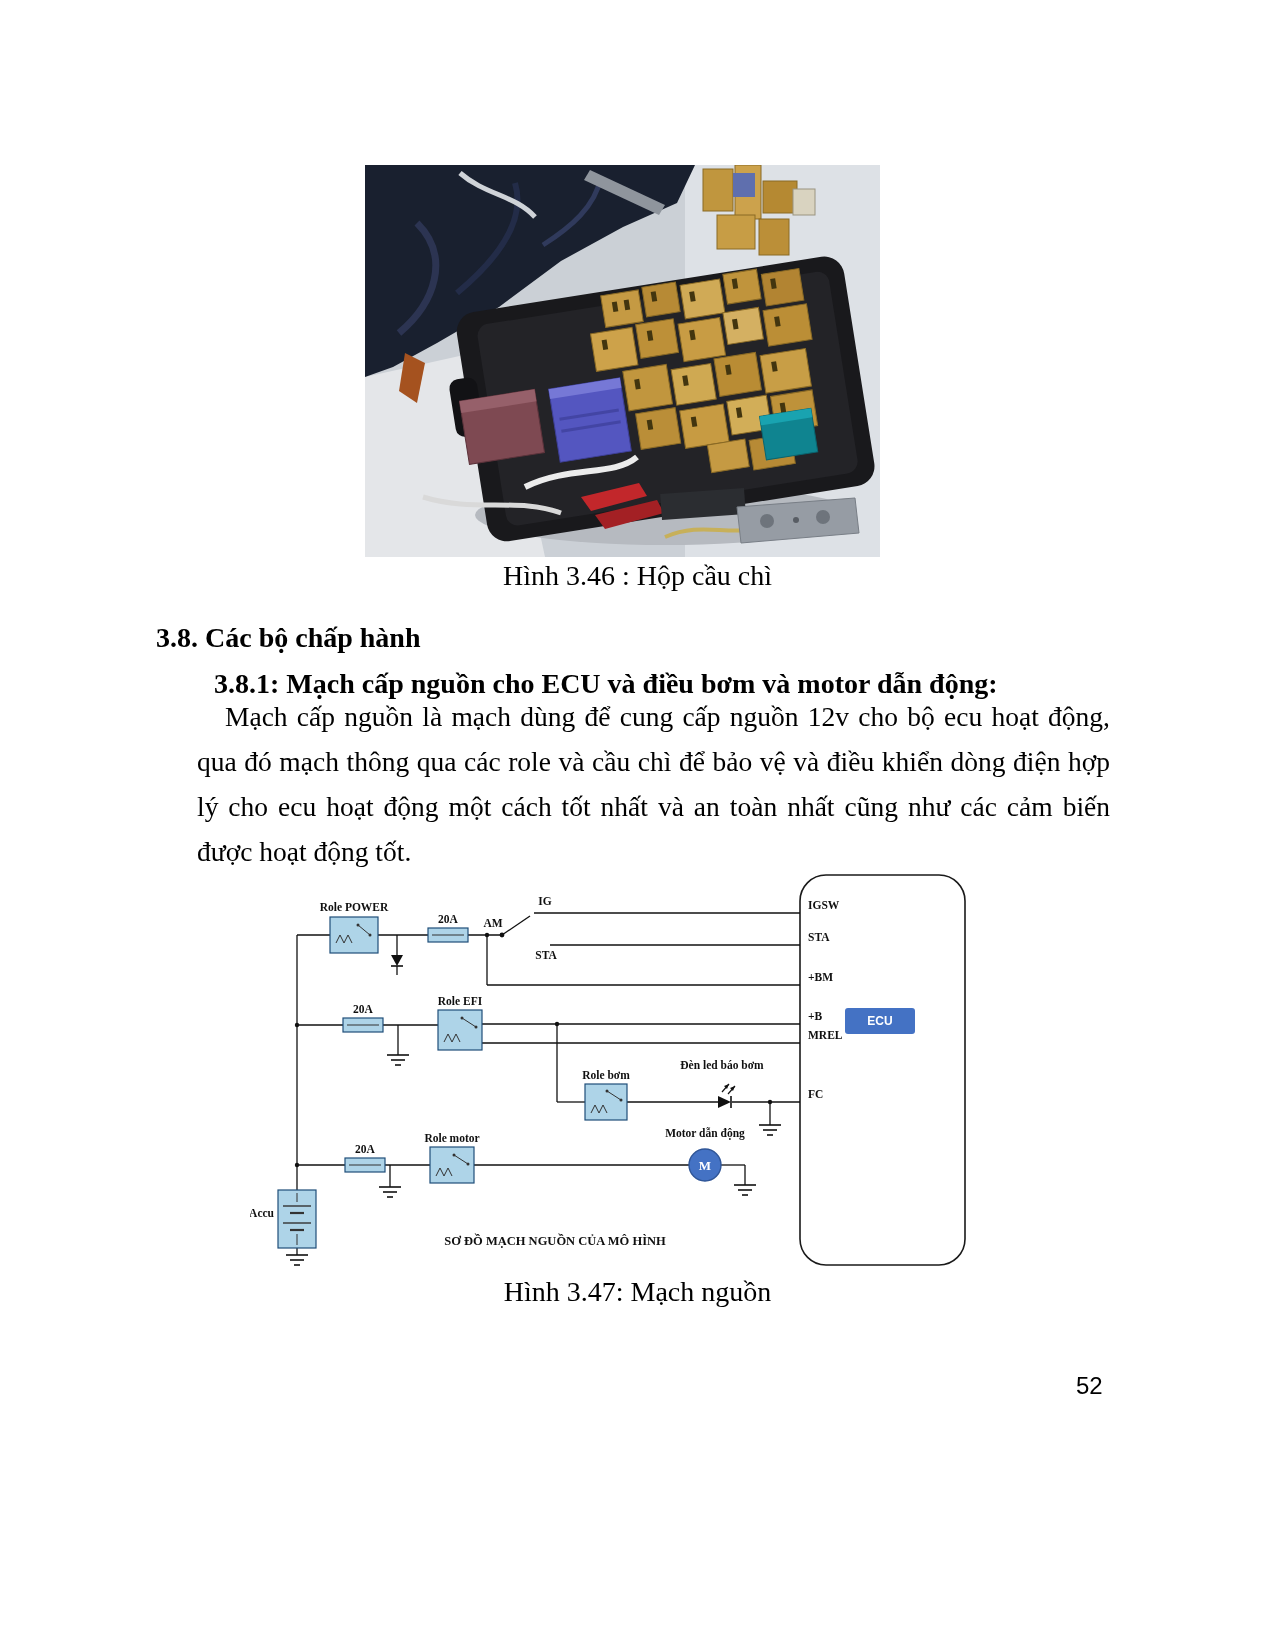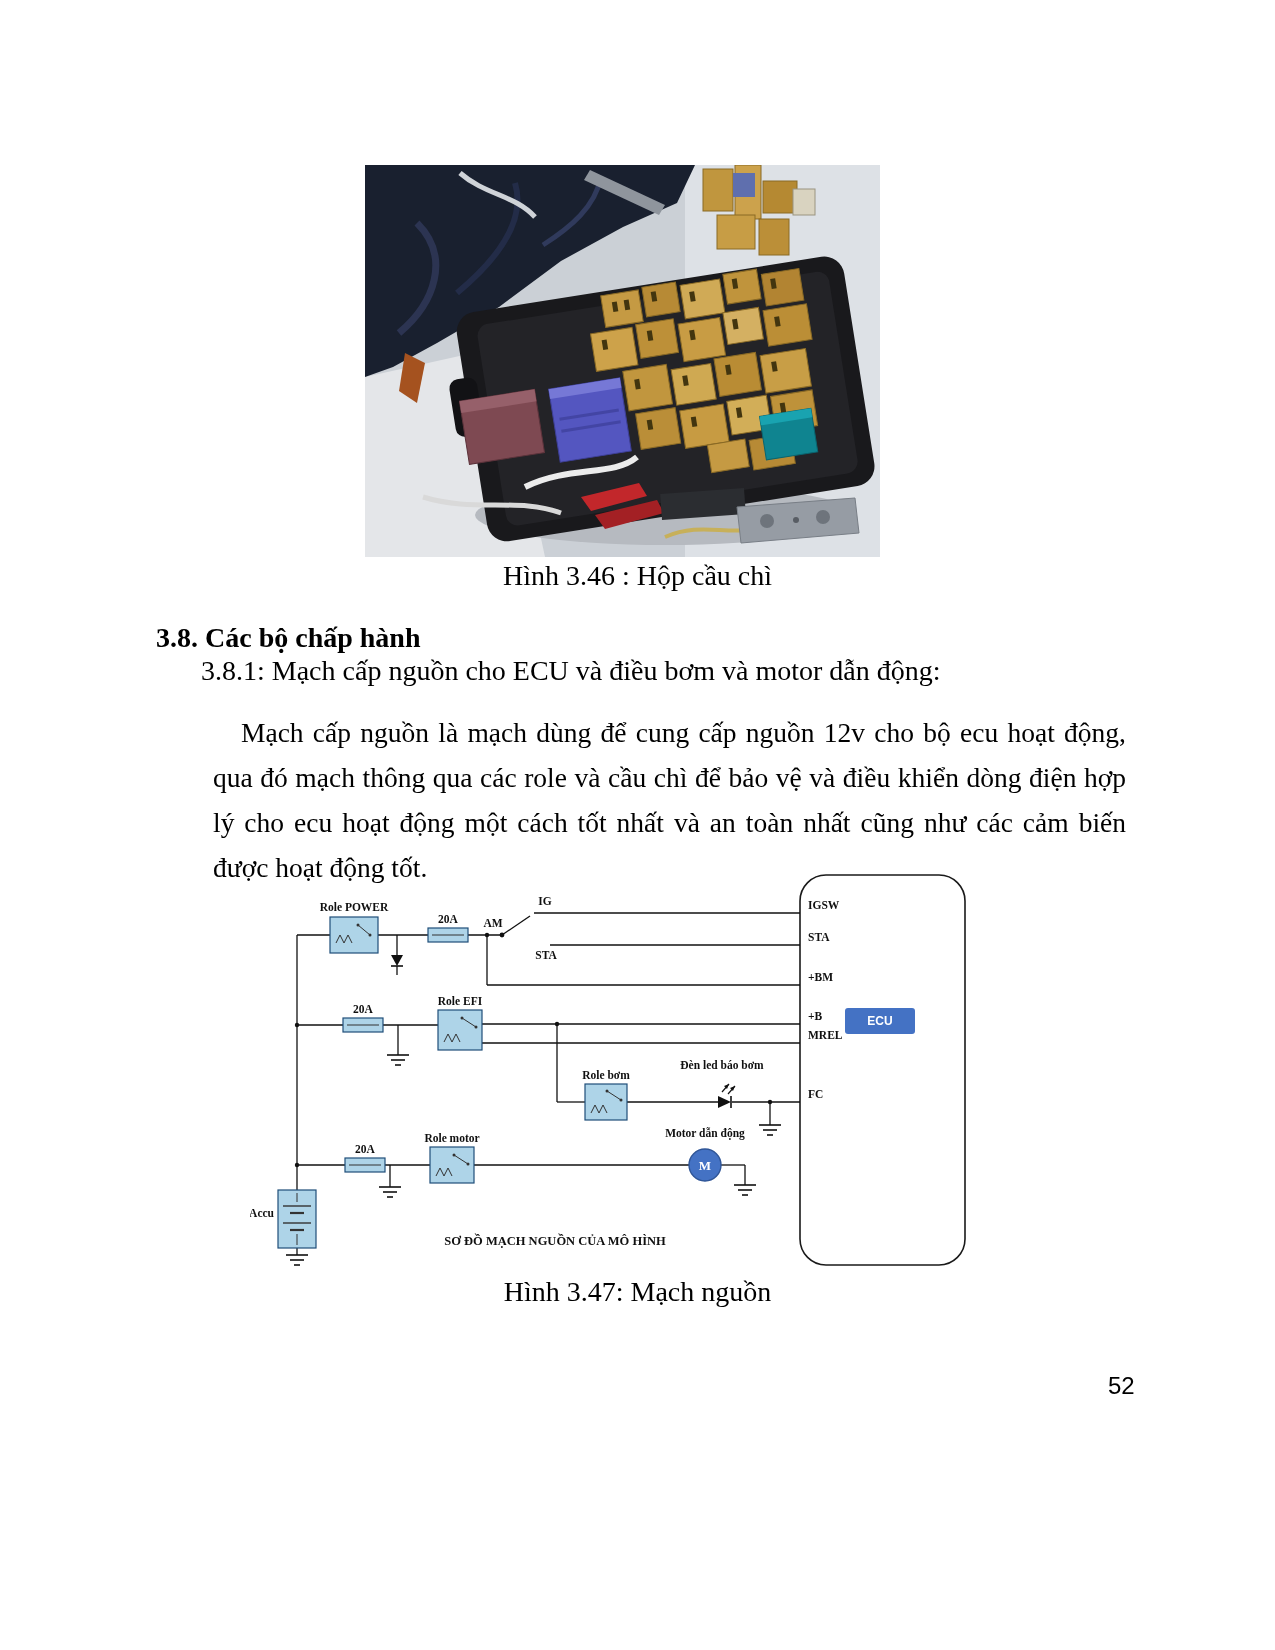--- a/index.html
+++ b/index.html
@@ -6,28 +6,28 @@
   .page {
     position:relative; width:1275px; height:1650px; background:#ffffff;
     font-family:"Liberation Serif", serif; color:#000; overflow:hidden;
   }
   .photo-figure { position:absolute; left:365px; top:165px; width:515px; height:392px; }
   .photo-figure svg { display:block; width:515px; height:392px; }
   .caption { position:absolute; left:0; width:1275px; text-align:center; font-size:28px; }
   .caption-46 { top:560px; }
   .caption-47 { top:1276px; }
   .section-heading { position:absolute; left:140px; top:606px; margin:16px; font-size:28px; font-weight:bold; }
-  .subsection-heading { position:absolute; left:197px; top:651px; margin:4px; font-size:28px; font-weight:normal; }
+  .subsection-heading { position:absolute; left:197px; top:651px; margin:17px; font-size:28px; font-weight:bold; }
   .body-paragraph {
-    position:absolute; left:197px; top:694px; width:913px; margin:16px;
+    position:absolute; left:197px; top:694px; width:913px; margin:0;
     font-size:27.5px; line-height:45px; text-align:justify; text-indent:28px;
   }
   .diagram { position:absolute; left:250px; top:865px; width:720px; height:410px; }
   .diagram svg { display:block; width:720px; height:410px; }
-  .page-number { position:absolute; left:1108px; top:1372px; font-family:"Liberation Sans", sans-serif; font-size:24px; }
+  .page-number { position:absolute; left:1076px; top:1372px; font-family:"Liberation Sans", sans-serif; font-size:24px; }
 
   
   .dt  { font-family:"Liberation Serif", serif; font-weight:bold; font-size:11.5px; fill:#101010; }
   .dtt { font-family:"Liberation Serif", serif; font-weight:bold; font-size:12.5px; fill:#101010; }
   .dtm { font-family:"Liberation Serif", serif; font-weight:bold; font-size:13px; fill:#ffffff; }
   .dte { font-family:"Liberation Sans", sans-serif; font-weight:bold; font-size:12px; fill:#ffffff; }
   .wire { stroke:#111; stroke-width:1.3; fill:none; }
   .comp { fill:#aed4e8; stroke:#1f4e79; stroke-width:1.2; }
   .inner { stroke:#333; stroke-width:1; fill:none; }
 </style>

